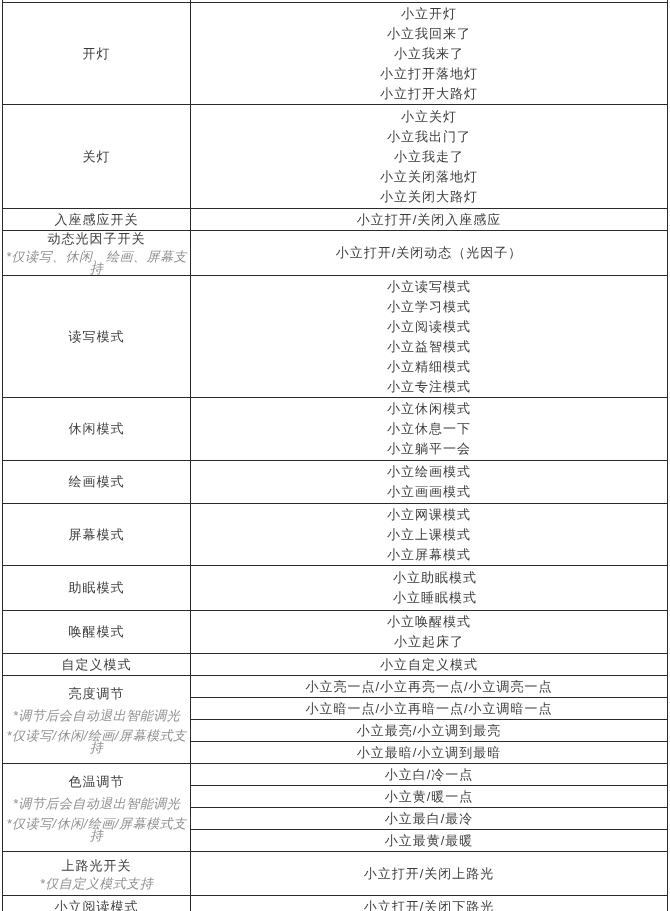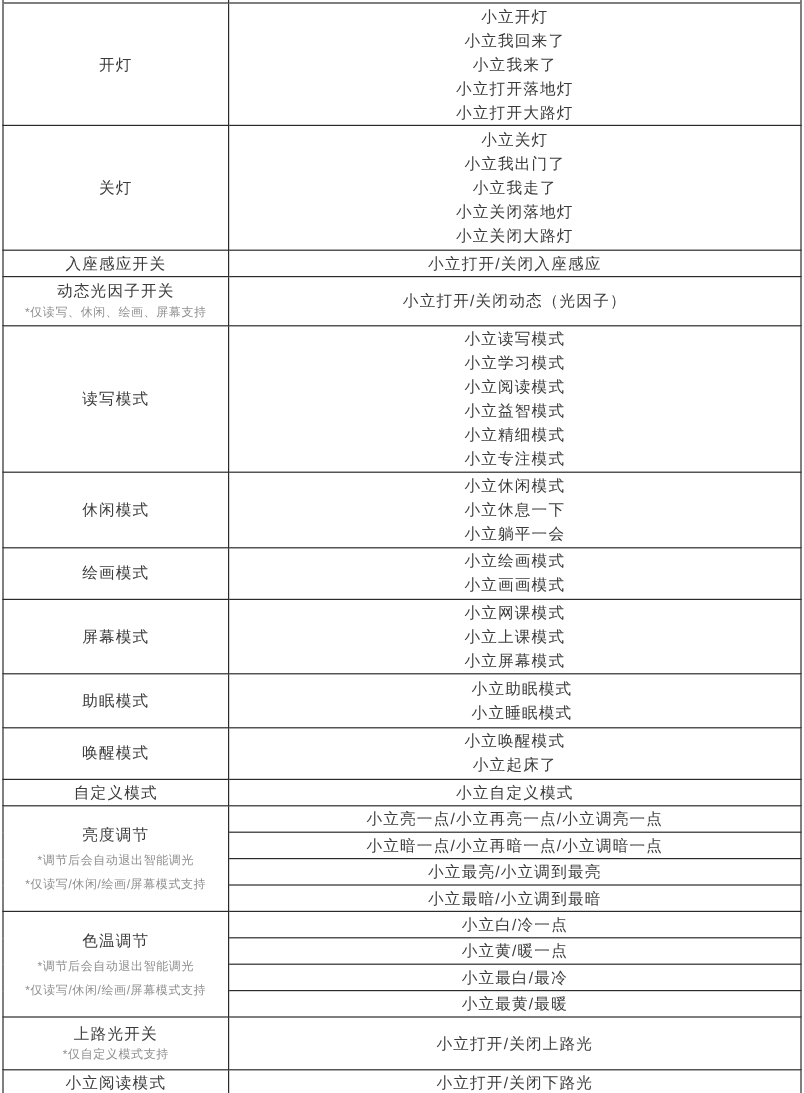--- a/index.html
+++ b/index.html
@@ -24,21 +24,21 @@
     border:1px solid var(--border);
     padding:0;vertical-align:middle;
     font-size:13px;color:var(--text);
     overflow:hidden;
   }
   tr.stub td{border-top:none;border-bottom:none;}
   tr.stub-top td{height:2px;}
   td.cat{text-align:center;}
   .cat-inner{display:flex;flex-direction:column;justify-content:flex-end;align-items:center;width:100%;}
   .cat-label{font-size:13px;letter-spacing:1px;line-height:16px;}
-  .cat-note{font-size:10px;color:var(--note);line-height:12px;margin-top:8px;letter-spacing:0.5px;}
+  .cat-note{font-size:13px;color:var(--note);line-height:12px;margin-top:8px;letter-spacing:0.5px;font-style:italic;}
   .cat-note.tight{margin-top:4px;}
   td.cmdcell{text-align:center;}
   .cmd-list{display:flex;flex-direction:column;justify-content:center;align-items:center;width:100%;height:100%;}
   .cmd-line{height:20px;line-height:20px;text-align:center;width:100%;letter-spacing:1px;}
   .cmd-single{text-align:center;letter-spacing:1px;}
 </style>
 </head>
 <body>
 
 <div class="sheet">

